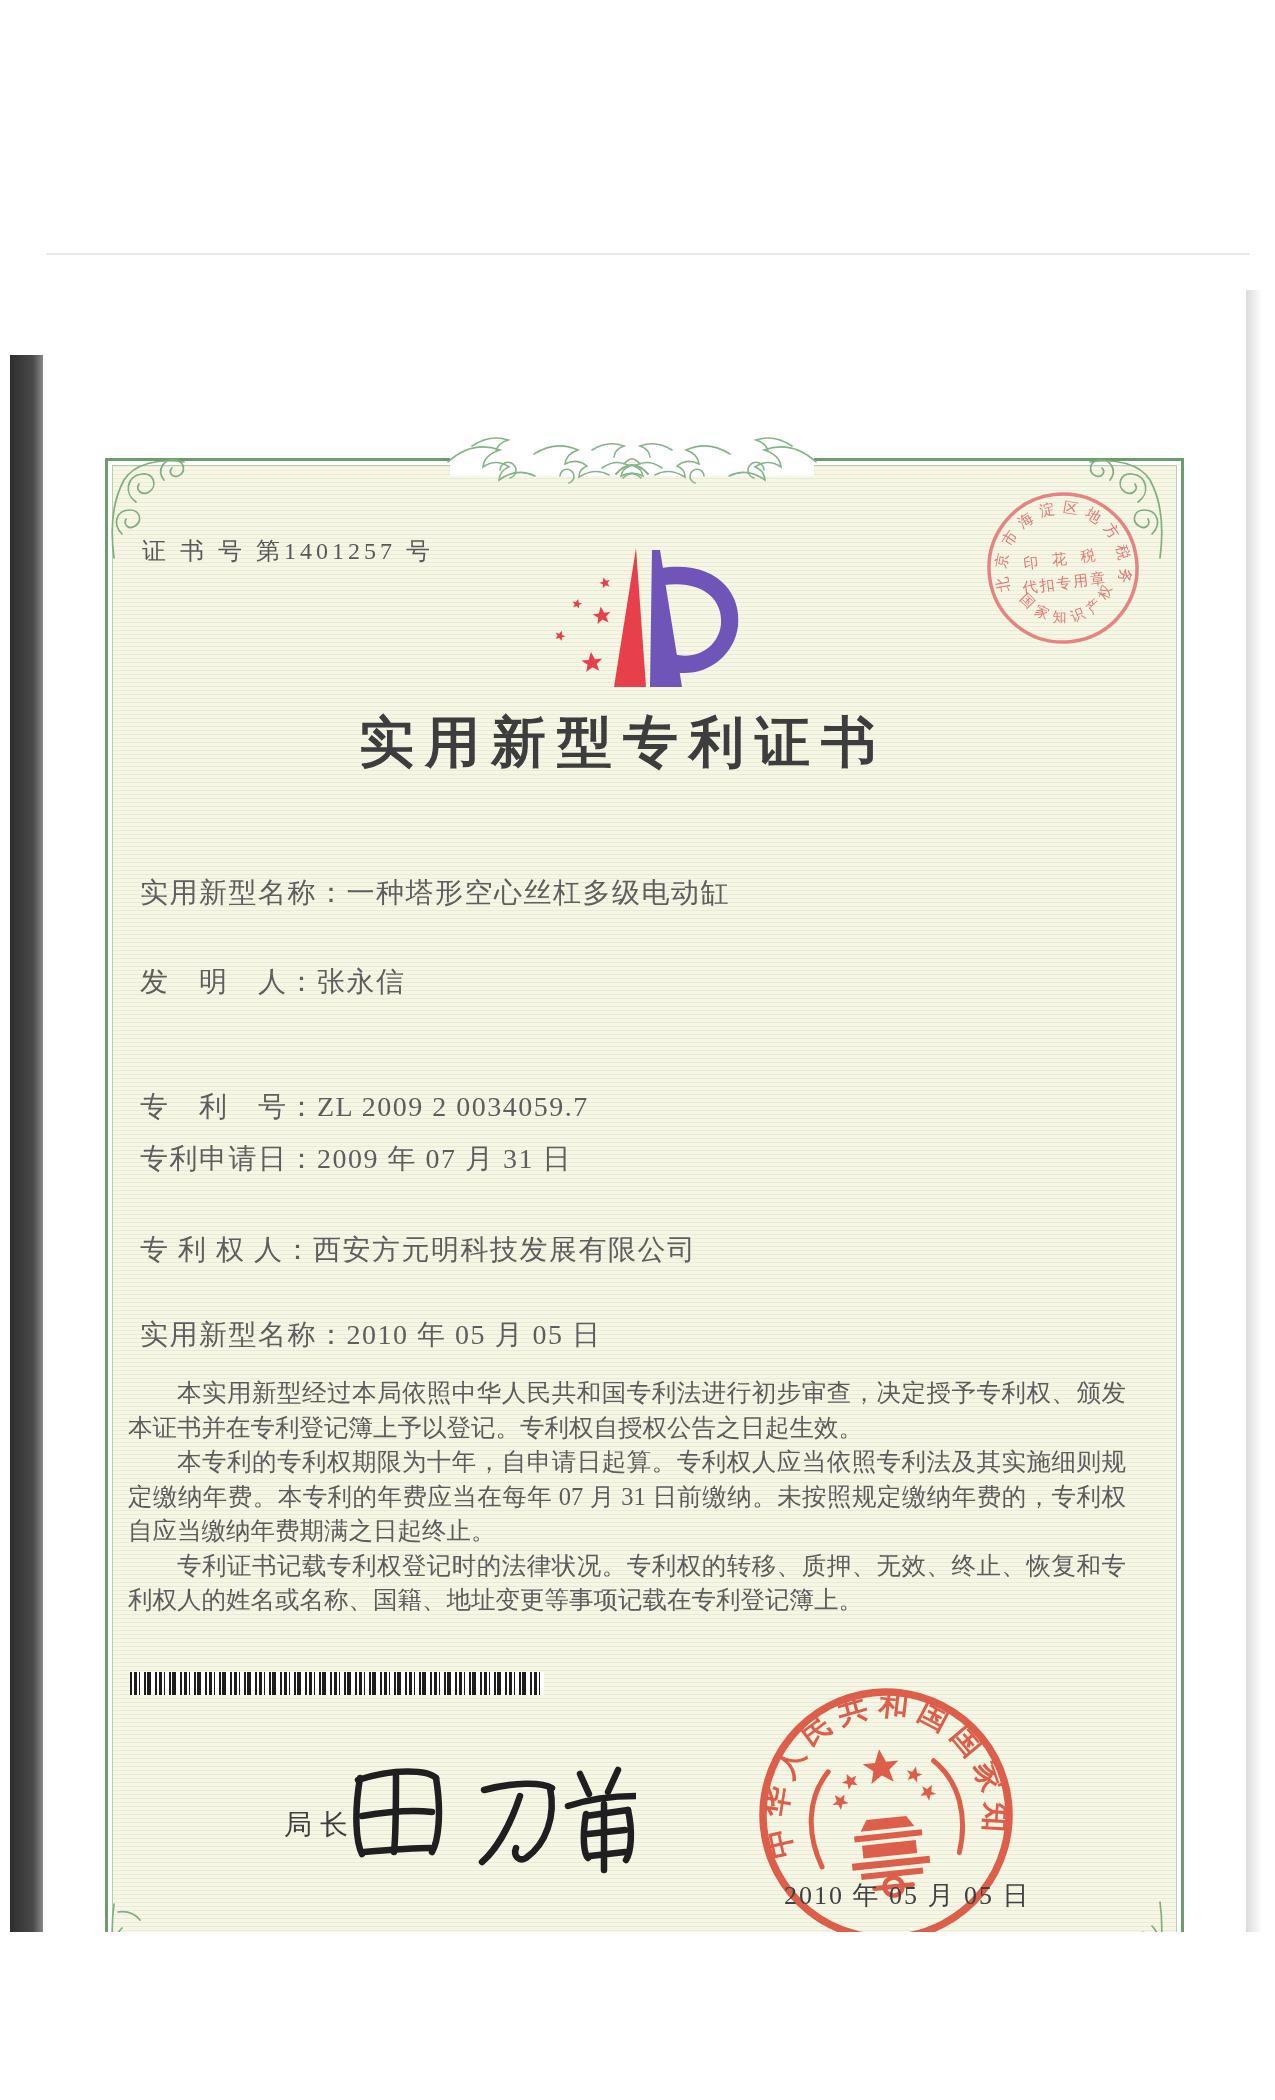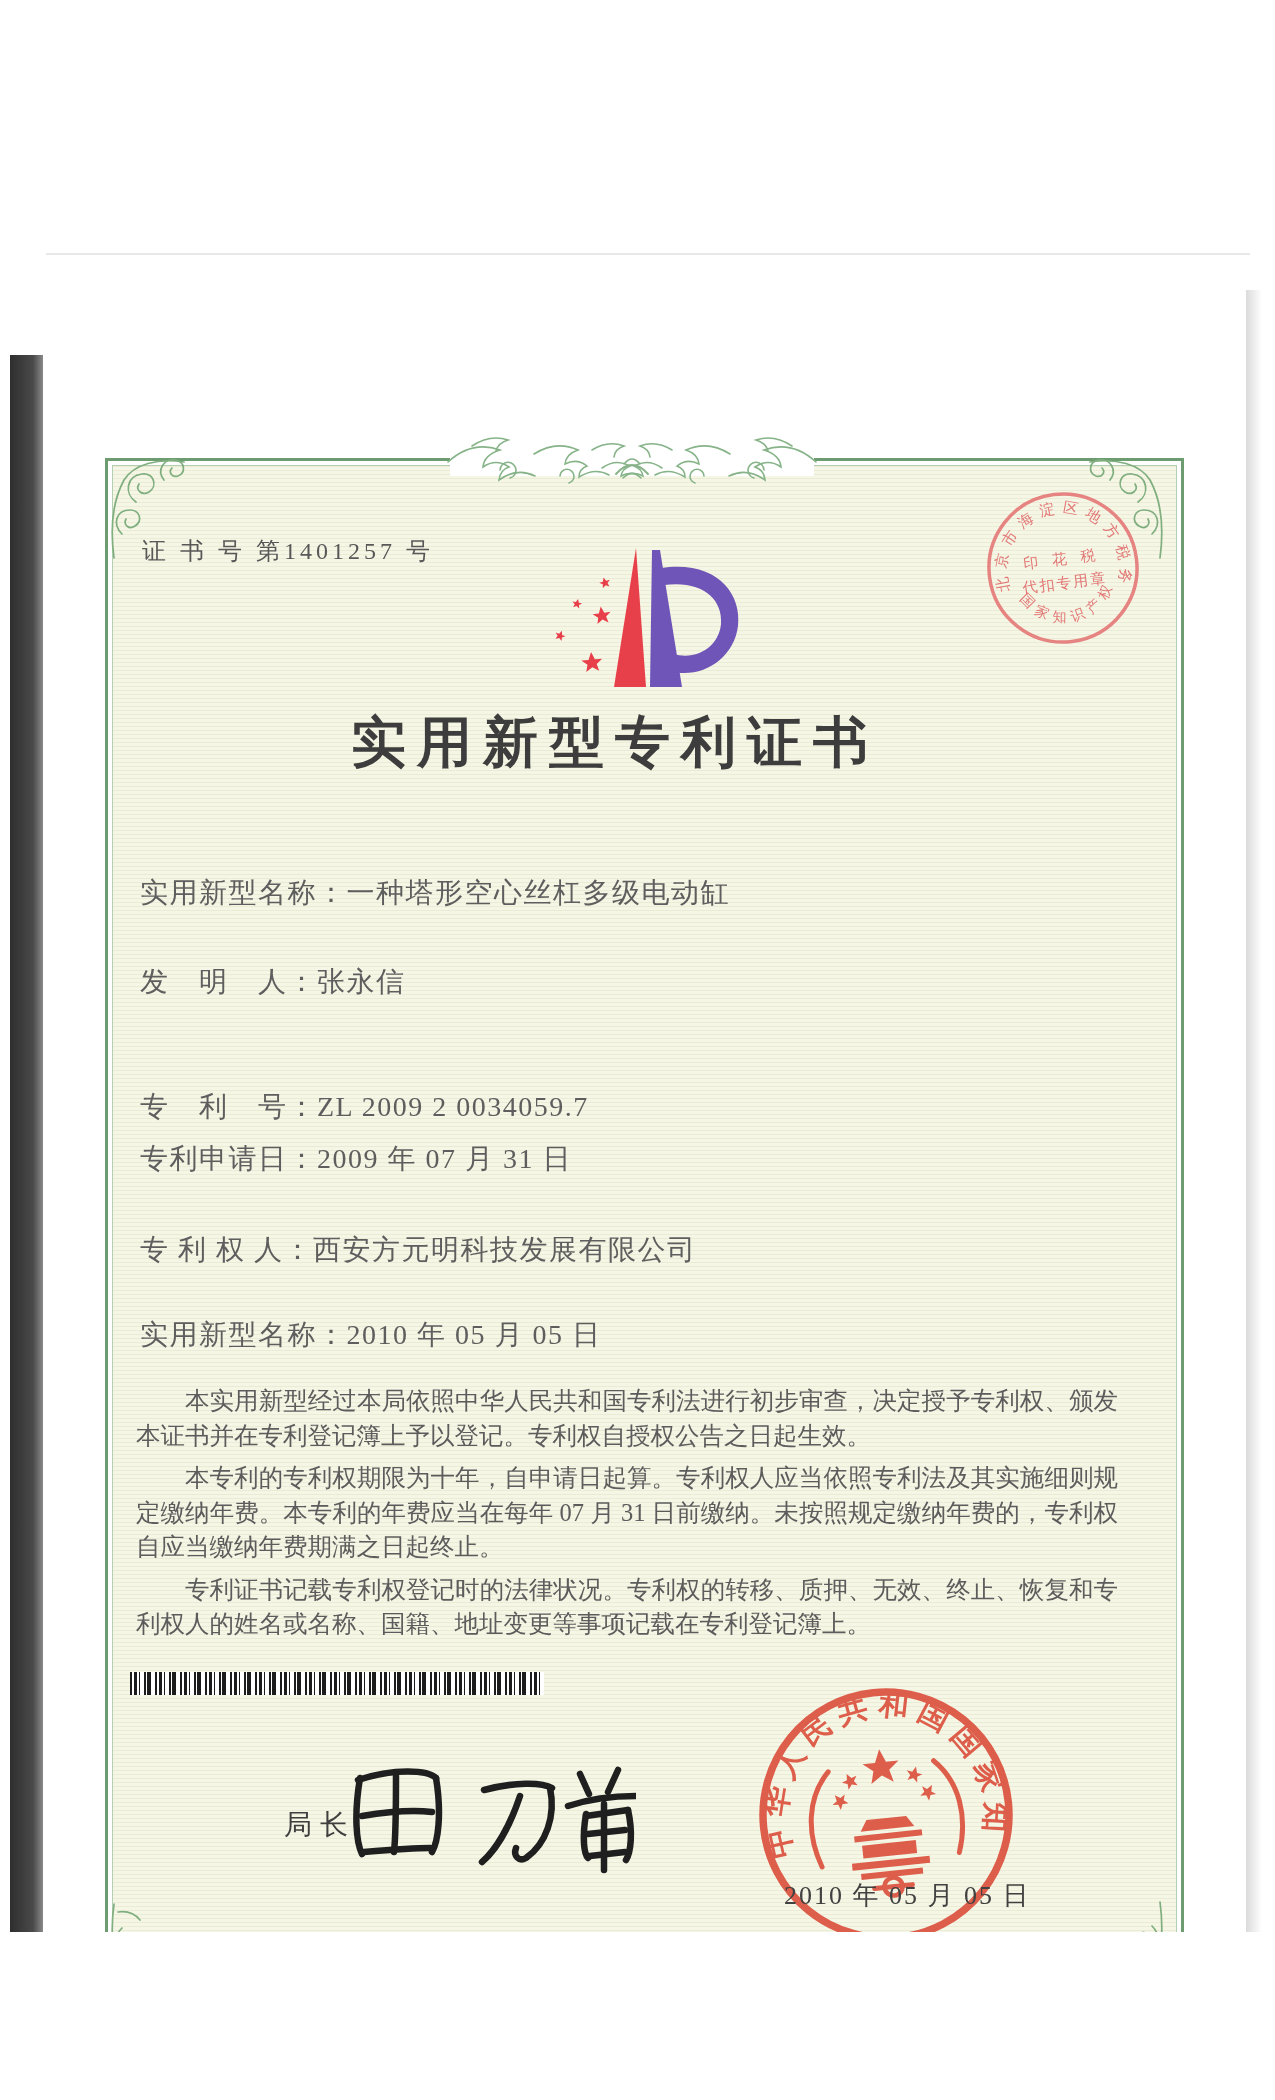--- a/index.html
+++ b/index.html
@@ -24,24 +24,24 @@
   .corner{position:absolute;z-index:3;}
   .corner.tl{left:100px;top:452px;transform:scaleY(-1);}
   .corner.tr{left:1062px;top:452px;transform:scale(-1,-1);}
   .corner.bl{left:100px;top:1898px;}
   .corner.br{left:1062px;top:1896px;transform:scaleX(-1);}
   
   .cert-no{position:absolute;left:142px;top:535px;font-size:24px;letter-spacing:4px;color:#585858;z-index:4;}
   .logo{position:absolute;left:543px;top:540px;z-index:4;}
   .tax-stamp{position:absolute;left:983px;top:488px;z-index:4;transform:rotate(-7deg);opacity:.9;}
   .title{position:absolute;left:105px;top:706px;width:1020px;text-align:center;font-size:55px;
-         font-weight:600;letter-spacing:11px;color:#3d3d3d;z-index:4;}
+         font-weight:600;letter-spacing:11px;color:#3d3d3d;z-index:4;padding-left:8px;}
   .field{position:absolute;left:140px;font-size:28px;color:#5e5e5e;letter-spacing:1.5px;z-index:4;white-space:nowrap;}
   .body-text{position:absolute;left:128px;top:1376px;width:998px;z-index:4;}
-  .body-text p{margin:8px;text-indent:2em;font-size:24.5px;line-height:34.5px;text-align:justify;color:#5c5c5c;}
+  .body-text p{margin:0;text-indent:2em;font-size:24.5px;line-height:34.5px;text-align:justify;color:#5c5c5c;}
   .barcode{position:absolute;left:130px;top:1672px;width:414px;height:23px;z-index:4;
            background:repeating-linear-gradient(90deg,#1c1c1c 0 2px,#fff 2px 4px,#1c1c1c 4px 7px,#fff 7px 9px,
            #1c1c1c 9px 10px,#fff 10px 14px,#1c1c1c 14px 16px,#fff 16px 17px,#1c1c1c 17px 21px,#fff 21px 25px);}
   .director{position:absolute;left:256px;top:1806px;font-size:28px;letter-spacing:8px;color:#3f3f3f;z-index:4;margin-left:28px;}
   .signature{position:absolute;left:336px;top:1744px;z-index:5;}
   .big-seal{position:absolute;left:755px;top:1684px;z-index:4;transform:rotate(-6deg);opacity:.93;}
   .seal-date{position:absolute;left:784px;top:1878px;font-size:26px;letter-spacing:2px;color:#414141;z-index:5;}
   .footer{position:absolute;left:395px;top:1954px;width:400px;text-align:left;font-size:21px;
           letter-spacing:4px;color:#5e7a62;z-index:4;}
   svg text{font-family:"Liberation Serif",serif;}

